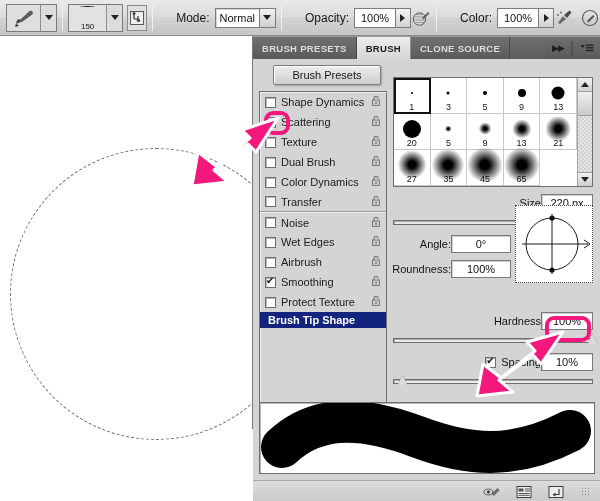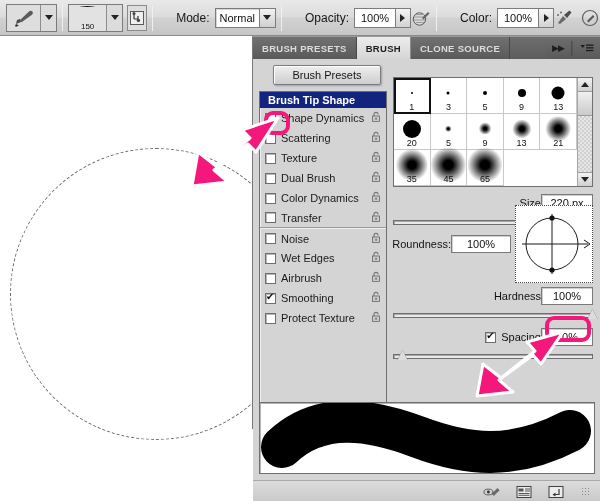--- a/index.html
+++ b/index.html
@@ -392,124 +392,124 @@
 
     <div id="panel-body">
 
       <div id="presets-button-wrap">
         <div id="brush-presets-button">
           <span>Brush Presets</span>
         </div>
       </div>
 
       <div id="options-list">
+        <div id="options-rows">
+            <div class="opt-row">
+              <span class="cb"></span>
+              <span class="opt-label">Shape Dynamics</span>
+              <span><svg class="lock-icon" viewBox="0 0 12 12">
+                  <path d="M4 5 V3.4 A2 2 0 0 1 8 3.4" fill="none" stroke="#6a6a6a" stroke-width="1.1"></path>
+                  <rect x="2.5" y="5" width="7" height="5.4" fill="#c9c9c9" stroke="#5a5a5a" stroke-width=".8"></rect>
+                  <rect x="5.4" y="6.8" width="1.3" height="2" fill="#5a5a5a"></rect>
+                </svg></span>
+            </div>
+            <div class="opt-row">
+              <span class="cb"></span>
+              <span class="opt-label">Scattering</span>
+              <span><svg class="lock-icon" viewBox="0 0 12 12">
+                  <path d="M4 5 V3.4 A2 2 0 0 1 8 3.4" fill="none" stroke="#6a6a6a" stroke-width="1.1"></path>
+                  <rect x="2.5" y="5" width="7" height="5.4" fill="#c9c9c9" stroke="#5a5a5a" stroke-width=".8"></rect>
+                  <rect x="5.4" y="6.8" width="1.3" height="2" fill="#5a5a5a"></rect>
+                </svg></span>
+            </div>
+            <div class="opt-row">
+              <span class="cb"></span>
+              <span class="opt-label">Texture</span>
+              <span><svg class="lock-icon" viewBox="0 0 12 12">
+                  <path d="M4 5 V3.4 A2 2 0 0 1 8 3.4" fill="none" stroke="#6a6a6a" stroke-width="1.1"></path>
+                  <rect x="2.5" y="5" width="7" height="5.4" fill="#c9c9c9" stroke="#5a5a5a" stroke-width=".8"></rect>
+                  <rect x="5.4" y="6.8" width="1.3" height="2" fill="#5a5a5a"></rect>
+                </svg></span>
+            </div>
+            <div class="opt-row">
+              <span class="cb"></span>
+              <span class="opt-label">Dual Brush</span>
+              <span><svg class="lock-icon" viewBox="0 0 12 12">
+                  <path d="M4 5 V3.4 A2 2 0 0 1 8 3.4" fill="none" stroke="#6a6a6a" stroke-width="1.1"></path>
+                  <rect x="2.5" y="5" width="7" height="5.4" fill="#c9c9c9" stroke="#5a5a5a" stroke-width=".8"></rect>
+                  <rect x="5.4" y="6.8" width="1.3" height="2" fill="#5a5a5a"></rect>
+                </svg></span>
+            </div>
+            <div class="opt-row">
+              <span class="cb"></span>
+              <span class="opt-label">Color Dynamics</span>
+              <span><svg class="lock-icon" viewBox="0 0 12 12">
+                  <path d="M4 5 V3.4 A2 2 0 0 1 8 3.4" fill="none" stroke="#6a6a6a" stroke-width="1.1"></path>
+                  <rect x="2.5" y="5" width="7" height="5.4" fill="#c9c9c9" stroke="#5a5a5a" stroke-width=".8"></rect>
+                  <rect x="5.4" y="6.8" width="1.3" height="2" fill="#5a5a5a"></rect>
+                </svg></span>
+            </div>
+            <div class="opt-row group-end">
+              <span class="cb"></span>
+              <span class="opt-label">Transfer</span>
+              <span><svg class="lock-icon" viewBox="0 0 12 12">
+                  <path d="M4 5 V3.4 A2 2 0 0 1 8 3.4" fill="none" stroke="#6a6a6a" stroke-width="1.1"></path>
+                  <rect x="2.5" y="5" width="7" height="5.4" fill="#c9c9c9" stroke="#5a5a5a" stroke-width=".8"></rect>
+                  <rect x="5.4" y="6.8" width="1.3" height="2" fill="#5a5a5a"></rect>
+                </svg></span>
+            </div>
+            <div class="opt-row group-start">
+              <span class="cb"></span>
+              <span class="opt-label">Noise</span>
+              <span><svg class="lock-icon" viewBox="0 0 12 12">
+                  <path d="M4 5 V3.4 A2 2 0 0 1 8 3.4" fill="none" stroke="#6a6a6a" stroke-width="1.1"></path>
+                  <rect x="2.5" y="5" width="7" height="5.4" fill="#c9c9c9" stroke="#5a5a5a" stroke-width=".8"></rect>
+                  <rect x="5.4" y="6.8" width="1.3" height="2" fill="#5a5a5a"></rect>
+                </svg></span>
+            </div>
+            <div class="opt-row">
+              <span class="cb"></span>
+              <span class="opt-label">Wet Edges</span>
+              <span><svg class="lock-icon" viewBox="0 0 12 12">
+                  <path d="M4 5 V3.4 A2 2 0 0 1 8 3.4" fill="none" stroke="#6a6a6a" stroke-width="1.1"></path>
+                  <rect x="2.5" y="5" width="7" height="5.4" fill="#c9c9c9" stroke="#5a5a5a" stroke-width=".8"></rect>
+                  <rect x="5.4" y="6.8" width="1.3" height="2" fill="#5a5a5a"></rect>
+                </svg></span>
+            </div>
+            <div class="opt-row">
+              <span class="cb"></span>
+              <span class="opt-label">Airbrush</span>
+              <span><svg class="lock-icon" viewBox="0 0 12 12">
+                  <path d="M4 5 V3.4 A2 2 0 0 1 8 3.4" fill="none" stroke="#6a6a6a" stroke-width="1.1"></path>
+                  <rect x="2.5" y="5" width="7" height="5.4" fill="#c9c9c9" stroke="#5a5a5a" stroke-width=".8"></rect>
+                  <rect x="5.4" y="6.8" width="1.3" height="2" fill="#5a5a5a"></rect>
+                </svg></span>
+            </div>
+            <div class="opt-row">
+              <span class="cb checked"></span>
+              <span class="opt-label">Smoothing</span>
+              <span><svg class="lock-icon" viewBox="0 0 12 12">
+                  <path d="M4 5 V3.4 A2 2 0 0 1 8 3.4" fill="none" stroke="#6a6a6a" stroke-width="1.1"></path>
+                  <rect x="2.5" y="5" width="7" height="5.4" fill="#c9c9c9" stroke="#5a5a5a" stroke-width=".8"></rect>
+                  <rect x="5.4" y="6.8" width="1.3" height="2" fill="#5a5a5a"></rect>
+                </svg></span>
+            </div>
+            <div class="opt-row">
+              <span class="cb"></span>
+              <span class="opt-label">Protect Texture</span>
+              <span><svg class="lock-icon" viewBox="0 0 12 12">
+                  <path d="M4 5 V3.4 A2 2 0 0 1 8 3.4" fill="none" stroke="#6a6a6a" stroke-width="1.1"></path>
+                  <rect x="2.5" y="5" width="7" height="5.4" fill="#c9c9c9" stroke="#5a5a5a" stroke-width=".8"></rect>
+                  <rect x="5.4" y="6.8" width="1.3" height="2" fill="#5a5a5a"></rect>
+                </svg></span>
+            </div>
+          </div>
         <div id="list-header">
           <span>Brush Tip Shape</span>
         </div>
-        <div id="options-rows">
-            <div class="opt-row">
-              <span class="cb"></span>
-              <span class="opt-label">Shape Dynamics</span>
-              <span><svg class="lock-icon" viewBox="0 0 12 12">
-                  <path d="M4 5 V3.4 A2 2 0 0 1 8 3.4" fill="none" stroke="#6a6a6a" stroke-width="1.1"></path>
-                  <rect x="2.5" y="5" width="7" height="5.4" fill="#c9c9c9" stroke="#5a5a5a" stroke-width=".8"></rect>
-                  <rect x="5.4" y="6.8" width="1.3" height="2" fill="#5a5a5a"></rect>
-                </svg></span>
-            </div>
-            <div class="opt-row">
-              <span class="cb"></span>
-              <span class="opt-label">Scattering</span>
-              <span><svg class="lock-icon" viewBox="0 0 12 12">
-                  <path d="M4 5 V3.4 A2 2 0 0 1 8 3.4" fill="none" stroke="#6a6a6a" stroke-width="1.1"></path>
-                  <rect x="2.5" y="5" width="7" height="5.4" fill="#c9c9c9" stroke="#5a5a5a" stroke-width=".8"></rect>
-                  <rect x="5.4" y="6.8" width="1.3" height="2" fill="#5a5a5a"></rect>
-                </svg></span>
-            </div>
-            <div class="opt-row">
-              <span class="cb"></span>
-              <span class="opt-label">Texture</span>
-              <span><svg class="lock-icon" viewBox="0 0 12 12">
-                  <path d="M4 5 V3.4 A2 2 0 0 1 8 3.4" fill="none" stroke="#6a6a6a" stroke-width="1.1"></path>
-                  <rect x="2.5" y="5" width="7" height="5.4" fill="#c9c9c9" stroke="#5a5a5a" stroke-width=".8"></rect>
-                  <rect x="5.4" y="6.8" width="1.3" height="2" fill="#5a5a5a"></rect>
-                </svg></span>
-            </div>
-            <div class="opt-row">
-              <span class="cb"></span>
-              <span class="opt-label">Dual Brush</span>
-              <span><svg class="lock-icon" viewBox="0 0 12 12">
-                  <path d="M4 5 V3.4 A2 2 0 0 1 8 3.4" fill="none" stroke="#6a6a6a" stroke-width="1.1"></path>
-                  <rect x="2.5" y="5" width="7" height="5.4" fill="#c9c9c9" stroke="#5a5a5a" stroke-width=".8"></rect>
-                  <rect x="5.4" y="6.8" width="1.3" height="2" fill="#5a5a5a"></rect>
-                </svg></span>
-            </div>
-            <div class="opt-row">
-              <span class="cb"></span>
-              <span class="opt-label">Color Dynamics</span>
-              <span><svg class="lock-icon" viewBox="0 0 12 12">
-                  <path d="M4 5 V3.4 A2 2 0 0 1 8 3.4" fill="none" stroke="#6a6a6a" stroke-width="1.1"></path>
-                  <rect x="2.5" y="5" width="7" height="5.4" fill="#c9c9c9" stroke="#5a5a5a" stroke-width=".8"></rect>
-                  <rect x="5.4" y="6.8" width="1.3" height="2" fill="#5a5a5a"></rect>
-                </svg></span>
-            </div>
-            <div class="opt-row group-end">
-              <span class="cb"></span>
-              <span class="opt-label">Transfer</span>
-              <span><svg class="lock-icon" viewBox="0 0 12 12">
-                  <path d="M4 5 V3.4 A2 2 0 0 1 8 3.4" fill="none" stroke="#6a6a6a" stroke-width="1.1"></path>
-                  <rect x="2.5" y="5" width="7" height="5.4" fill="#c9c9c9" stroke="#5a5a5a" stroke-width=".8"></rect>
-                  <rect x="5.4" y="6.8" width="1.3" height="2" fill="#5a5a5a"></rect>
-                </svg></span>
-            </div>
-            <div class="opt-row group-start">
-              <span class="cb"></span>
-              <span class="opt-label">Noise</span>
-              <span><svg class="lock-icon" viewBox="0 0 12 12">
-                  <path d="M4 5 V3.4 A2 2 0 0 1 8 3.4" fill="none" stroke="#6a6a6a" stroke-width="1.1"></path>
-                  <rect x="2.5" y="5" width="7" height="5.4" fill="#c9c9c9" stroke="#5a5a5a" stroke-width=".8"></rect>
-                  <rect x="5.4" y="6.8" width="1.3" height="2" fill="#5a5a5a"></rect>
-                </svg></span>
-            </div>
-            <div class="opt-row">
-              <span class="cb"></span>
-              <span class="opt-label">Wet Edges</span>
-              <span><svg class="lock-icon" viewBox="0 0 12 12">
-                  <path d="M4 5 V3.4 A2 2 0 0 1 8 3.4" fill="none" stroke="#6a6a6a" stroke-width="1.1"></path>
-                  <rect x="2.5" y="5" width="7" height="5.4" fill="#c9c9c9" stroke="#5a5a5a" stroke-width=".8"></rect>
-                  <rect x="5.4" y="6.8" width="1.3" height="2" fill="#5a5a5a"></rect>
-                </svg></span>
-            </div>
-            <div class="opt-row">
-              <span class="cb"></span>
-              <span class="opt-label">Airbrush</span>
-              <span><svg class="lock-icon" viewBox="0 0 12 12">
-                  <path d="M4 5 V3.4 A2 2 0 0 1 8 3.4" fill="none" stroke="#6a6a6a" stroke-width="1.1"></path>
-                  <rect x="2.5" y="5" width="7" height="5.4" fill="#c9c9c9" stroke="#5a5a5a" stroke-width=".8"></rect>
-                  <rect x="5.4" y="6.8" width="1.3" height="2" fill="#5a5a5a"></rect>
-                </svg></span>
-            </div>
-            <div class="opt-row">
-              <span class="cb checked"></span>
-              <span class="opt-label">Smoothing</span>
-              <span><svg class="lock-icon" viewBox="0 0 12 12">
-                  <path d="M4 5 V3.4 A2 2 0 0 1 8 3.4" fill="none" stroke="#6a6a6a" stroke-width="1.1"></path>
-                  <rect x="2.5" y="5" width="7" height="5.4" fill="#c9c9c9" stroke="#5a5a5a" stroke-width=".8"></rect>
-                  <rect x="5.4" y="6.8" width="1.3" height="2" fill="#5a5a5a"></rect>
-                </svg></span>
-            </div>
-            <div class="opt-row">
-              <span class="cb"></span>
-              <span class="opt-label">Protect Texture</span>
-              <span><svg class="lock-icon" viewBox="0 0 12 12">
-                  <path d="M4 5 V3.4 A2 2 0 0 1 8 3.4" fill="none" stroke="#6a6a6a" stroke-width="1.1"></path>
-                  <rect x="2.5" y="5" width="7" height="5.4" fill="#c9c9c9" stroke="#5a5a5a" stroke-width=".8"></rect>
-                  <rect x="5.4" y="6.8" width="1.3" height="2" fill="#5a5a5a"></rect>
-                </svg></span>
-            </div>
-          </div>
       </div>
 
       <div id="right-col">
 
         <div id="brush-grid-box">
           <div id="brush-grid">
               <div class="bcell sel">
                 <div class="bdot" style="width: 2px; height: 2px;"></div>
                 <div class="bsize">1</div>
               </div>
@@ -543,20 +543,24 @@
               </div>
               <div class="bcell">
                 <div class="bdot soft" style="width: 19.2px; height: 19.2px;"></div>
                 <div class="bsize">13</div>
               </div>
               <div class="bcell">
                 <div class="bdot soft" style="width: 25.6px; height: 25.6px;"></div>
                 <div class="bsize">21</div>
               </div>
               <div class="bcell">
+                <div class="bdot soft" style="width: 28.8px; height: 28.8px;"></div>
+                <div class="bsize">27</div>
+              </div>
+              <div class="bcell">
                 <div class="bdot soft" style="width: 32px; height: 32px;"></div>
                 <div class="bsize">35</div>
               </div>
               <div class="bcell">
                 <div class="bdot soft" style="width: 35.2px; height: 35.2px;"></div>
                 <div class="bsize">45</div>
               </div>
               <div class="bcell">
                 <div class="bdot soft" style="width: 35.2px; height: 35.2px;"></div>
                 <div class="bsize">65</div>
@@ -578,20 +582,24 @@
           <span class="field-label">Size</span>
           <span class="val-box">220 px</span>
         </div>
         <div class="slider">
           <div class="slider-track"></div>
           <div class="slider-thumb" id="size-thumb" style="left: 80%;"></div>
         </div>
 
 
         <div id="angle-roundness">
+          <div class="field-row">
+            <span class="field-label">Angle:</span>
+            <span class="val-box" style="min-width:60px;">0°</span>
+          </div>
           <div class="field-row">
             <span class="field-label">Roundness:</span>
             <span class="val-box" style="min-width:60px;">100%</span>
           </div>
         </div>
 
         <div id="preview-circle-box">
           <svg width="76" height="76" viewBox="0 0 76 76">
             <circle cx="36" cy="38" r="26" fill="none" stroke="#1b1b1b" stroke-width="1"></circle>
             <line x1="6" y1="38" x2="72" y2="38" stroke="#1b1b1b" stroke-width="1"></line>

